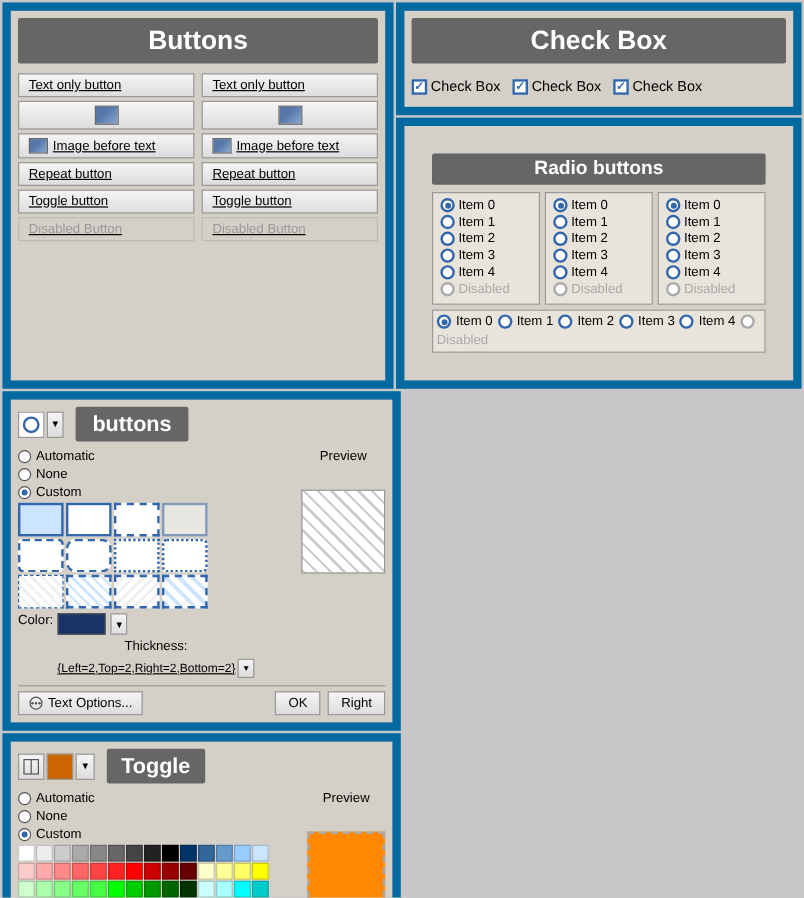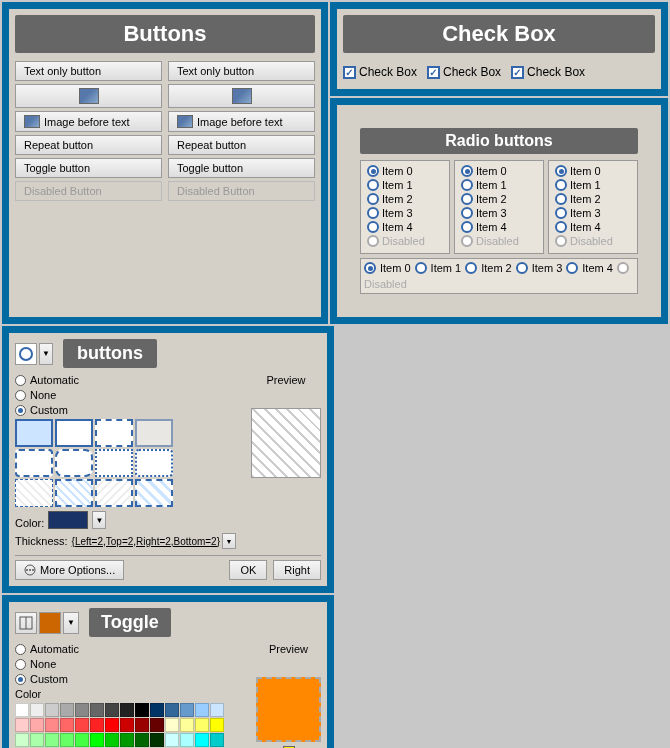--- a/index.html
+++ b/index.html
@@ -255,21 +255,21 @@
       height: 22px;
       background: linear-gradient(to bottom, #f5f5f5, #ddd);
       border: 1px solid #999;
       display: flex;
       align-items: center;
       justify-content: center;
       font-size: 8px;
     }
     .color-row {
       display: flex;
-      align-items: flex-end;
+      align-items: flex-start;
       gap: 4px;
       margin-bottom: 0;
       font-size: 11px;
     }
     .color-swatch-dark {
       width: 40px;
       height: 18px;
       background: #1a3366;
       border: 1px solid #555;
     }
@@ -310,32 +310,33 @@
       background: repeating-linear-gradient(45deg, #ccc 0, #ccc 2px, white 2px, white 8px);
       border: 1px solid #999;
       margin-top: 20px;
     }
     .thickness-row {
       display: flex;
       align-items: center;
       gap: 4px;
       margin-top: 4px;
       font-size: 11px;
+      flex-direction: column;
     }
   </style>
 </head>
 <body>
 
 <div style="display:flex; flex-direction:column; gap:2px; padding:2px; height:748px; width:670px;">
 
   <div style="display:grid; grid-template-columns:1fr 1fr; gap:2px; height:338px;">
 
     <div class="panel buttons-panel">
       <div class="panel-title">Buttons</div>
-      <div style="display:flex; gap:6px;">
+      <div style="display:flex; gap:6px;text-decoration:underline;">
 
         <div style="flex:1; display:flex; flex-direction:column; gap:3px;">
           <button class="ui-button">Text only button</button>
           <button class="ui-button" style="justify-content:center;">
             <span style="width:20px;height:16px;background:linear-gradient(135deg,#5577aa 40%,#88aacc);border:1px solid #666;display:inline-block;"></span>
           </button>
           <button class="ui-button">
             <span style="width:16px;height:13px;background:linear-gradient(135deg,#5577aa 40%,#88aacc);border:1px solid #666;display:inline-block;flex-shrink:0;"></span>
             <span>Image before text</span>
           </button>
@@ -507,21 +508,20 @@
           </div>
           <div class="radio-simple">
             <div class="rb-simple"></div>
             <span>None</span>
           </div>
           <div class="radio-simple">
             <div class="rb-simple selected"></div>
             <span>Custom</span>
           </div>
 
-          <div class="color-label">Color</div>
 
           <div class="color-grid">
 
             <div class="color-cell" style="background:#ffffff;"></div>
             <div class="color-cell" style="background:#eeeeee;"></div>
             <div class="color-cell" style="background:#cccccc;"></div>
             <div class="color-cell" style="background:#aaaaaa;"></div>
             <div class="color-cell" style="background:#888888;"></div>
             <div class="color-cell" style="background:#666666;"></div>
             <div class="color-cell" style="background:#444444;"></div>
@@ -669,21 +669,21 @@
       </div>
 
       <div style="display:flex; align-items:center; gap:6px; margin-top:6px; padding-top:4px; border-top:1px solid #999;">
         <button class="more-options-btn">
           <svg width="12" height="12" viewBox="0 0 12 12">
             <circle cx="6" cy="6" r="5" fill="none" stroke="#555" stroke-width="1"></circle>
             <circle cx="3" cy="6" r="1" fill="#555"></circle>
             <circle cx="6" cy="6" r="1" fill="#555"></circle>
             <circle cx="9" cy="6" r="1" fill="#555"></circle>
           </svg>
-          <span>More Options...</span>
+          <span>Text Options...</span>
         </button>
         <div style="flex:1;"></div>
         <button class="ok-btn">OK</button>
         <button class="cancel-btn">Right</button>
       </div>
     </div>
 
   </div>
 </div>
 

